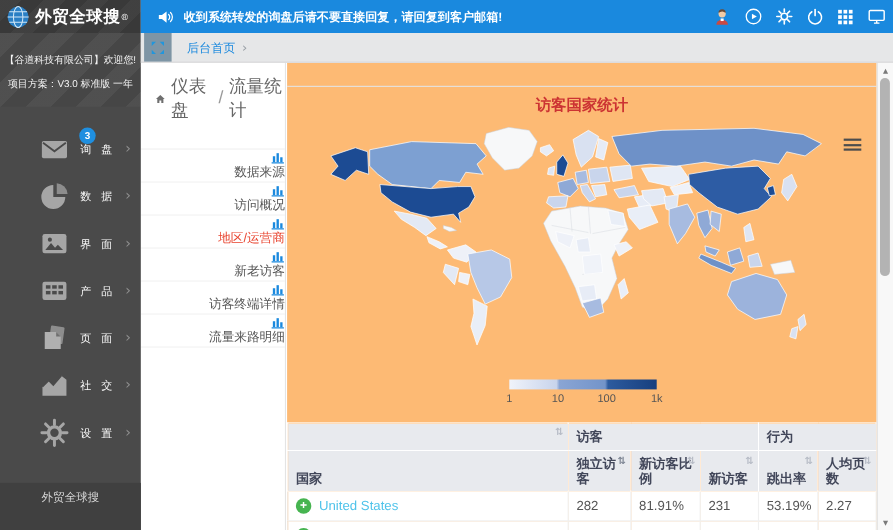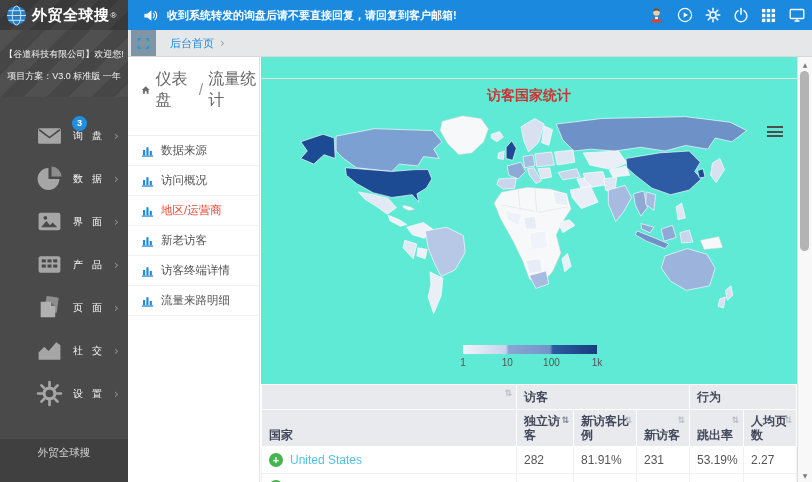--- a/index.html
+++ b/index.html
@@ -38,26 +38,26 @@
   .badge{position:absolute;left:72px;top:2px;min-width:15px;height:15px;border-radius:8px;background:#1f8fe0;
      color:#fff;font-size:9px;line-height:15px;text-align:center;font-weight:bold;}
   .side-footer{position:absolute;bottom:0;left:0;right:0;height:38px;background:#404040;text-align:center;padding-top:5px;}
   .side-footer div{color:#d8d8d8;font-size:10.5px;line-height:16px;}
 
   
   .submenu{position:absolute;top:57px;left:128px;width:132px;bottom:0;background:#fff;border-right:1px solid #e4e4e4;box-sizing:border-box;}
   .submenu-crumb{display:flex;align-items:center;gap:5px;padding:12px 0 0 13px;font-size:16px;color:#666;}
   .submenu-crumb .sep{color:#999;}
   .submenu ul{list-style:none;margin:24px 0 0;padding:0;border-top:1px solid #f0f0f0;}
-  .submenu li{height:29px;display:flex;align-items:center;padding-left:13px;border-bottom:1px solid #f2f2f2;cursor:pointer;}
+  .submenu li{height:29px;display:flex;align-items:flex-end;padding-left:13px;border-bottom:1px solid #f2f2f2;cursor:pointer;flex-direction:column;}
   .submenu li span{font-size:11.5px;color:#555;margin-left:7px;white-space:nowrap;}
   .submenu li.active span{color:#e8432e;}
 
   
-  .main{position:absolute;top:57px;left:261px;right:15px;bottom:0;background:#5eead4;overflow:hidden;}
+  .main{position:absolute;top:57px;left:261px;right:15px;bottom:0;background:#fdba74;overflow:hidden;}
   .panel-divider{position:absolute;top:21px;left:0;right:0;height:1px;background:#e4e4e4;}
   .chart-title{position:absolute;top:30px;left:0;right:0;text-align:center;color:#cc3333;font-size:14px;font-weight:bold;}
   .hamburger{position:absolute;top:69px;right:14px;width:16px;cursor:pointer;}
   .hamburger i{display:block;height:2px;background:#4d4d4d;margin-bottom:2.5px;}
   .worldmap{position:absolute;top:55px;left:34px;}
 
   .legend{position:absolute;top:288px;left:202px;width:134px;}
   .legend-bar{height:9px;background:linear-gradient(to right,#f0f3fa 0%,#c8d4ec 32%,#8aa5d4 34%,#7394c9 65%,#2d5b9e 67%,#173f7e 100%);}
   .lg-label{position:absolute;top:12px;transform:translateX(-50%);font-size:10px;color:#555;}
 

